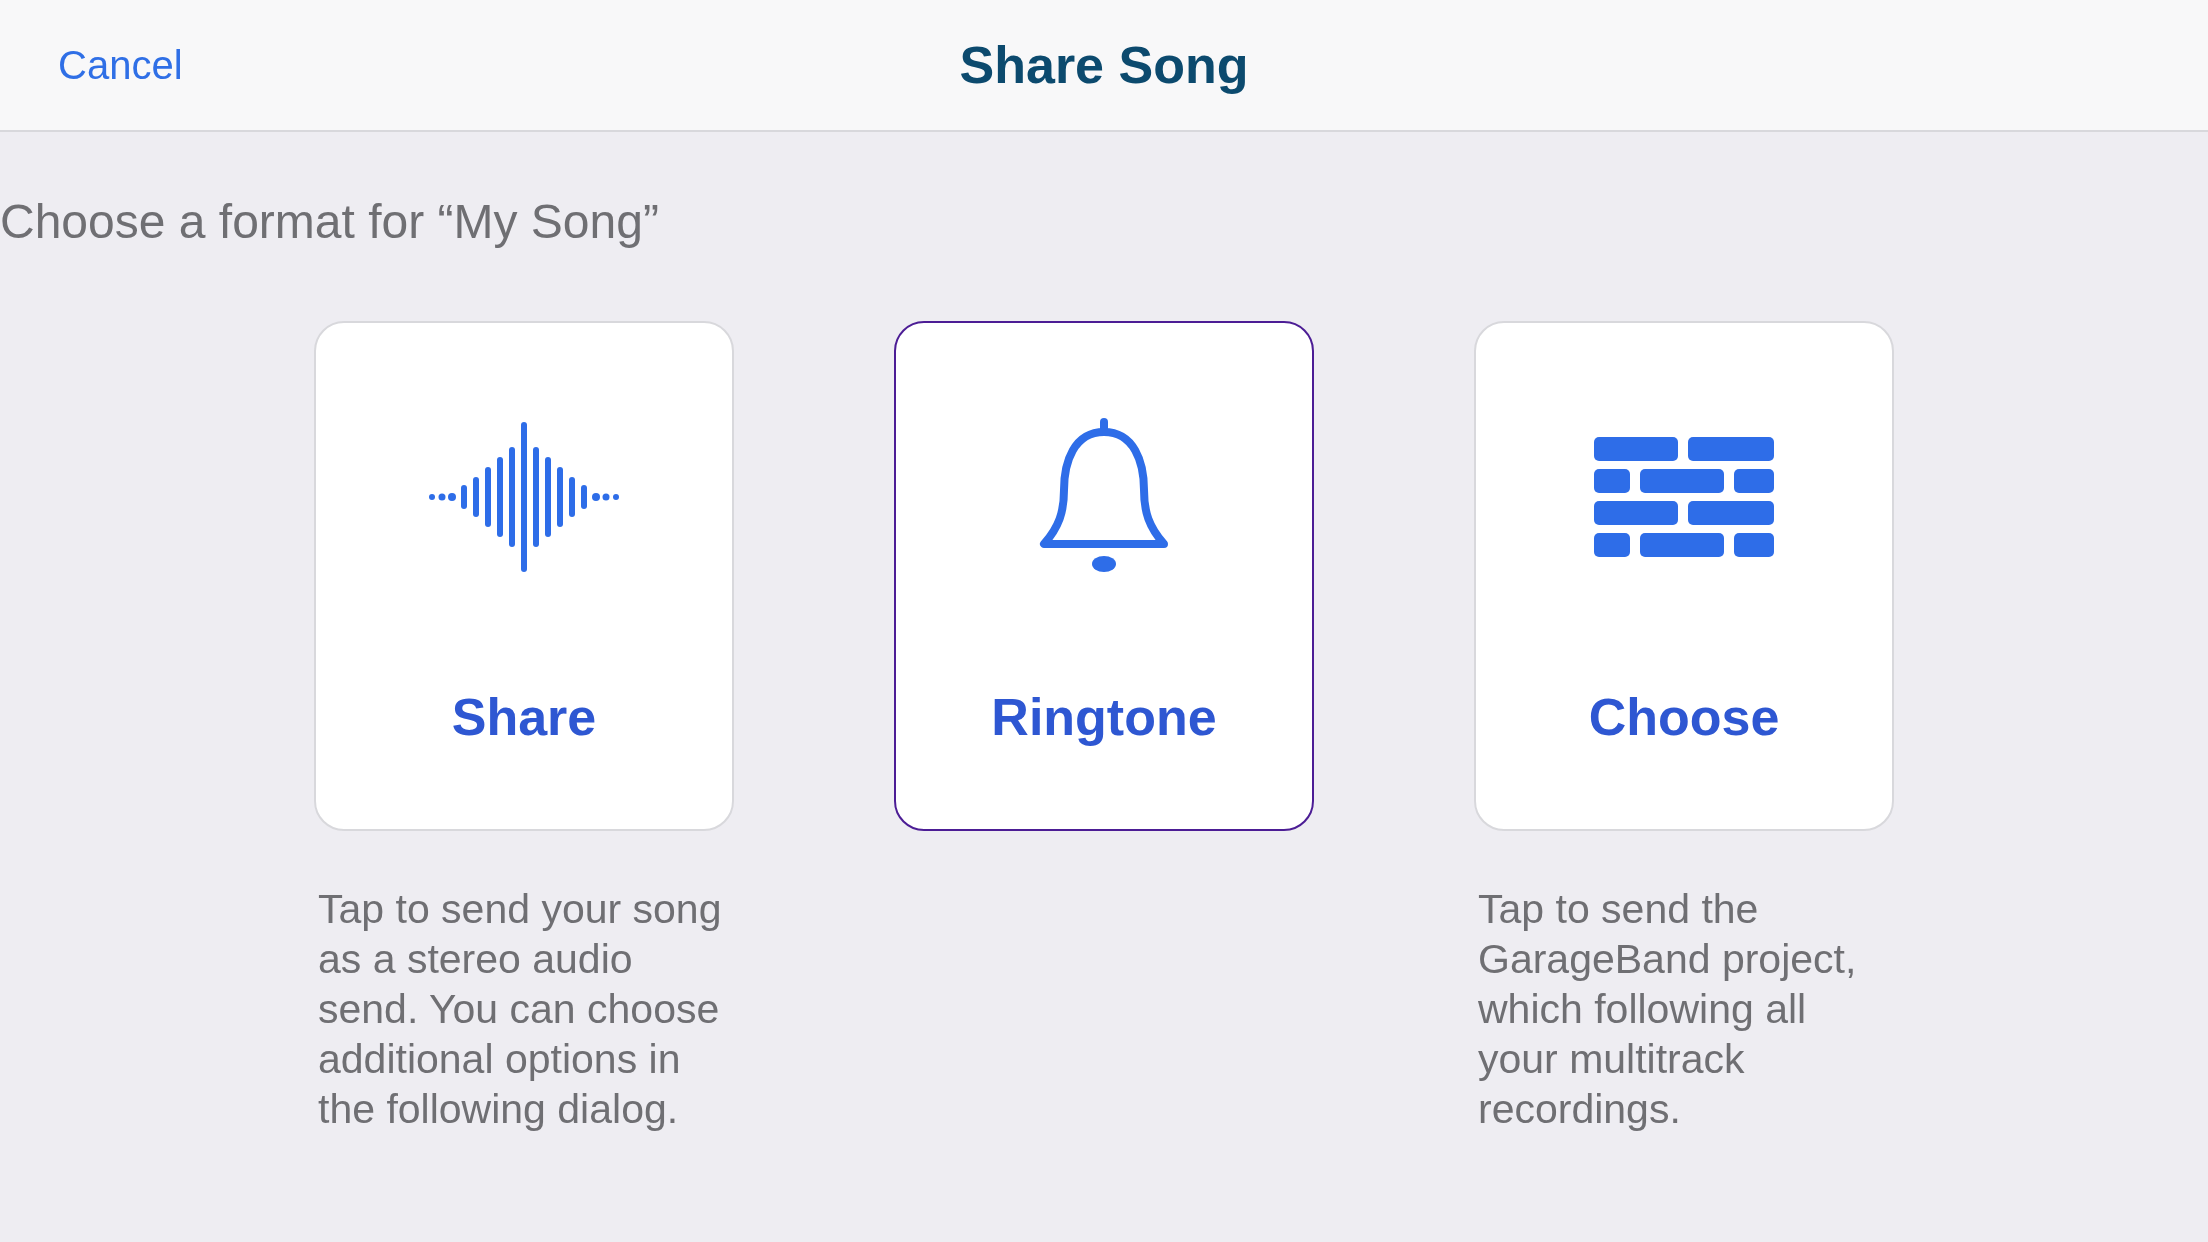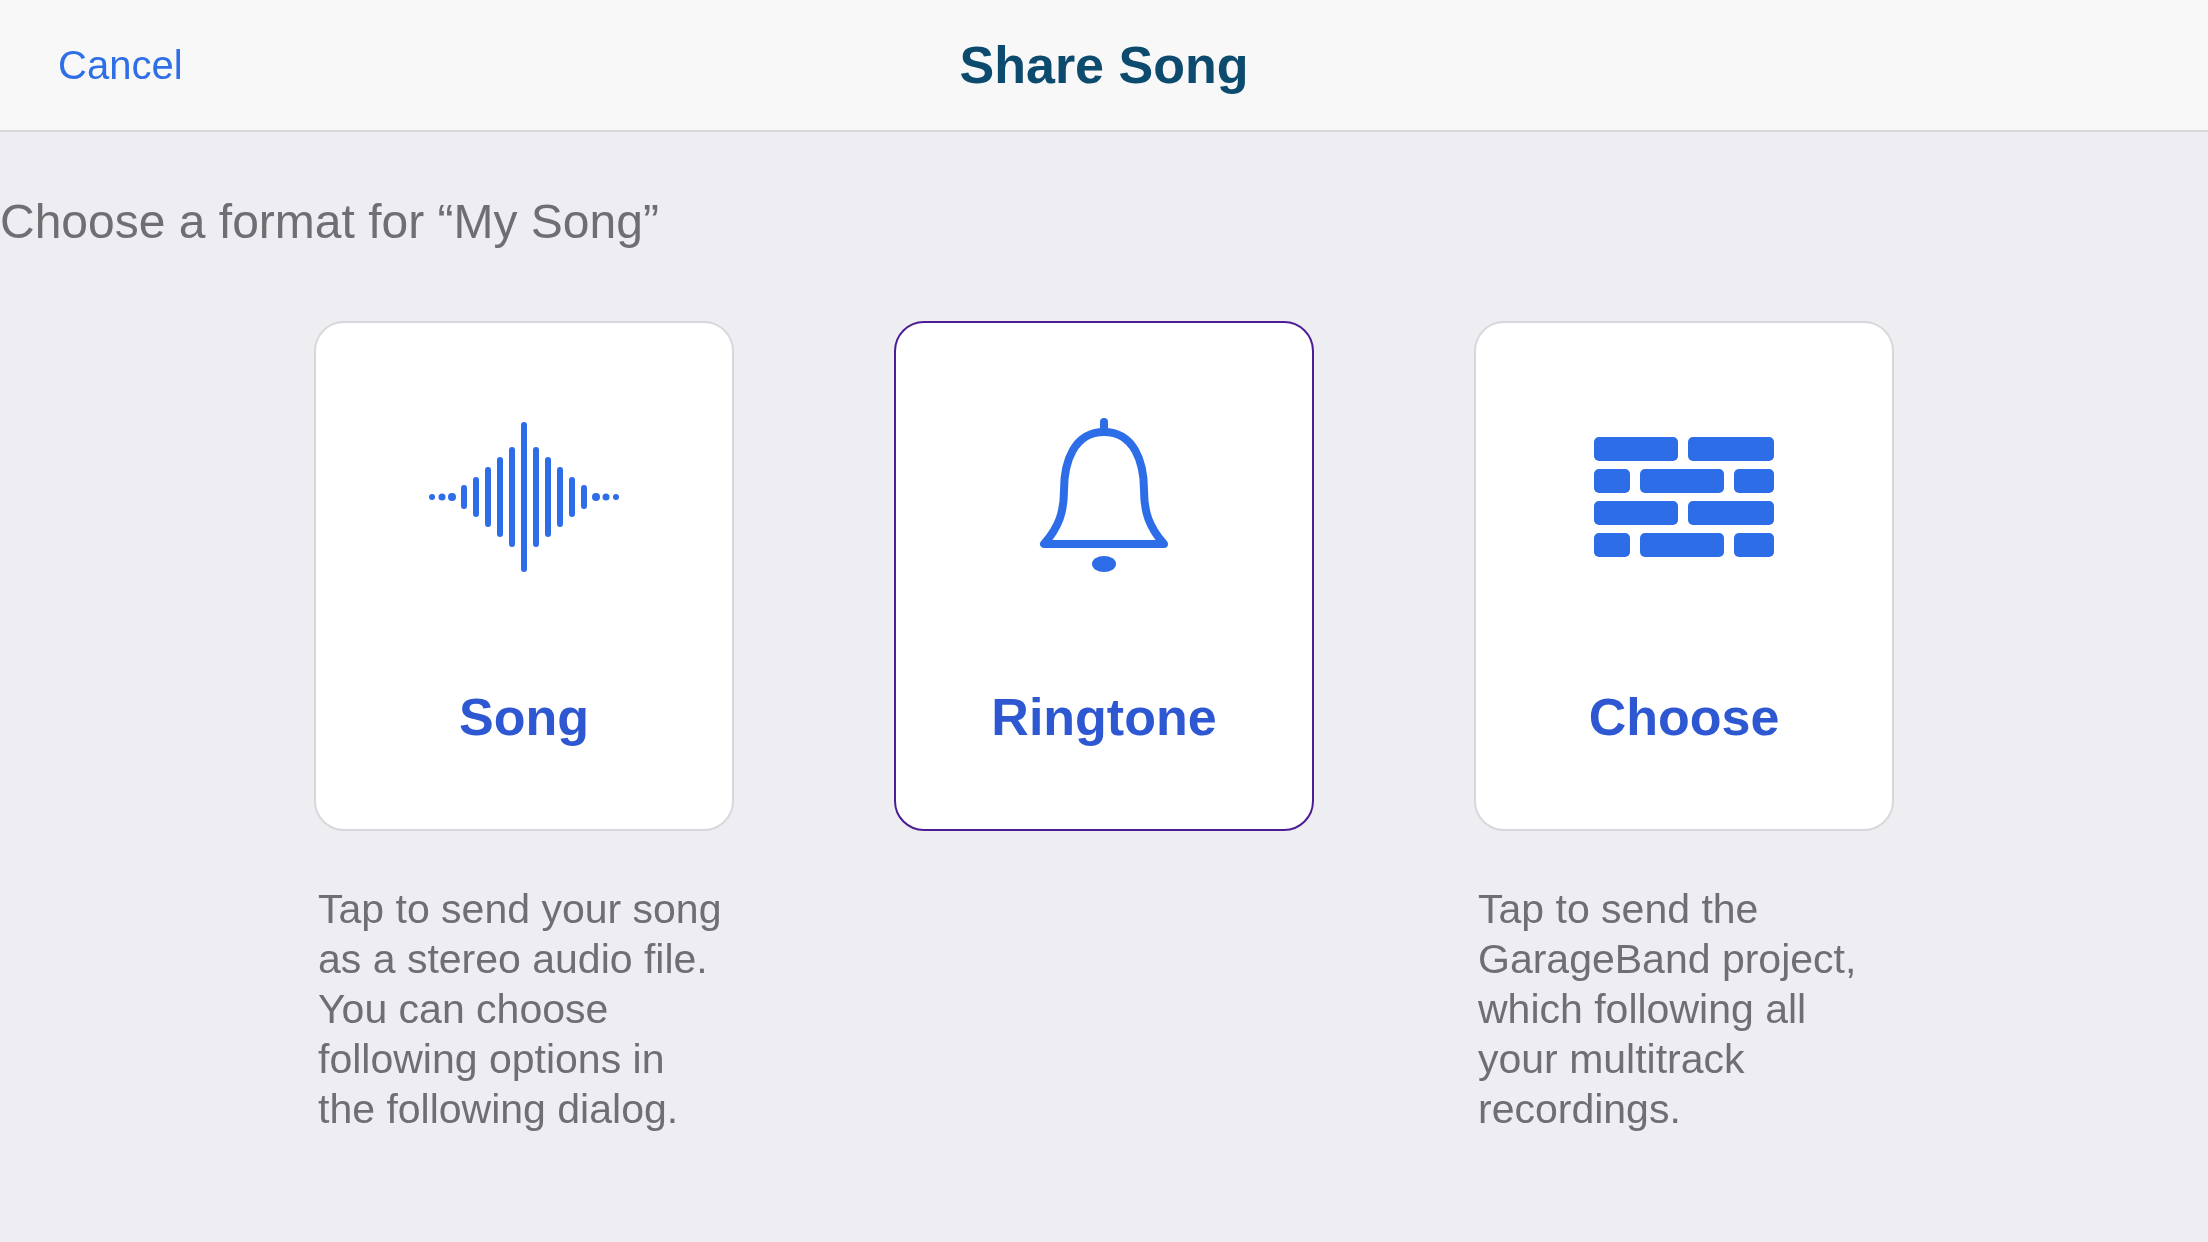--- a/index.html
+++ b/index.html
@@ -154,23 +154,23 @@
 
             <circle cx="38" cy="90" r="4"></circle>
             <circle cx="182" cy="90" r="4"></circle>
             <circle cx="28" cy="90" r="3.5"></circle>
             <circle cx="192" cy="90" r="3.5"></circle>
             <circle cx="18" cy="90" r="3"></circle>
             <circle cx="202" cy="90" r="3"></circle>
           </g>
         </svg>
       </div>
-      <div class="card-label">Song</div>
+      <div class="card-label">Share</div>
     </div>
-    <div class="description">Tap to send your song as a stereo audio file. You can choose following options in the following dialog.</div>
+    <div class="description">Tap to send your song as a stereo audio send. You can choose additional options in the following dialog.</div>
   </div>
 
   <div class="option">
     <div class="card highlighted">
       <div class="card-icon bell-icon">
         <svg viewBox="0 0 160 170">
           <g fill="none" stroke="#2e6de8" stroke-width="8" stroke-linecap="round" stroke-linejoin="round">
 
             <path d="M 80 10 L 80 20"></path>
 

